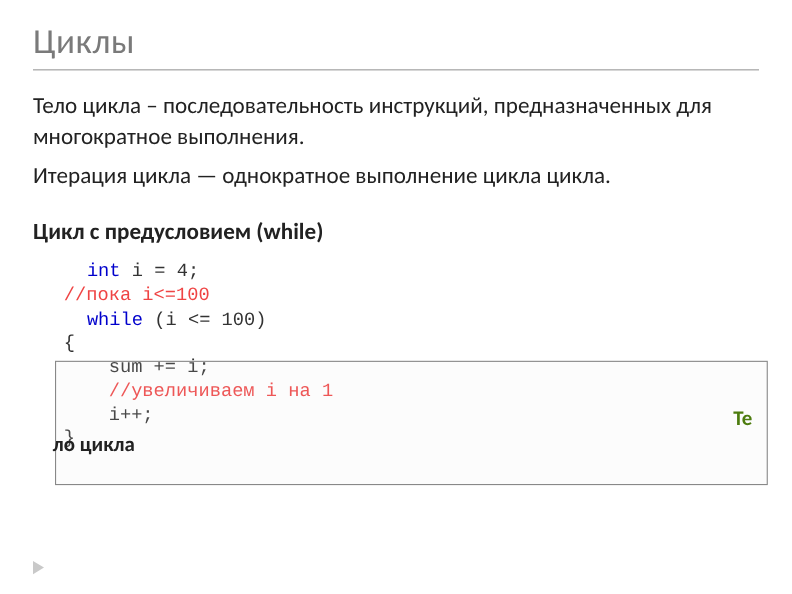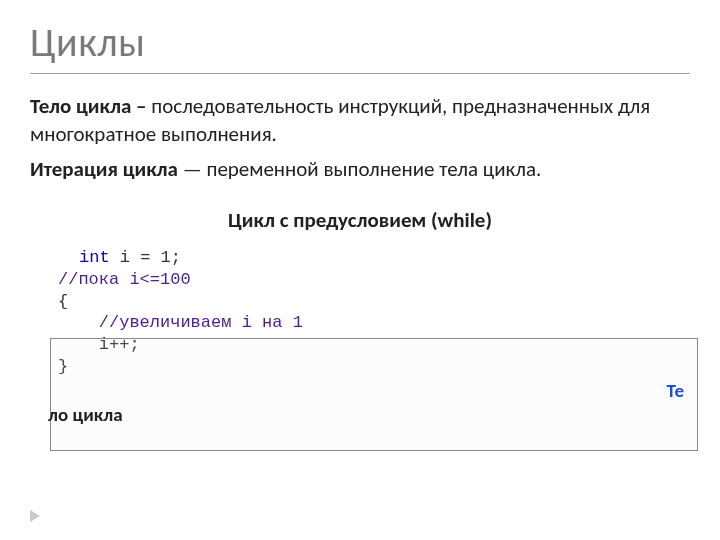--- a/index.html
+++ b/index.html
@@ -6,74 +6,74 @@
   body {
     width: 720px;
     height: 540px;
     background: #ffffff;
     font-family: Calibri, "Segoe UI", Arial, sans-serif;
     padding: 18px 30px 20px 30px;
     position: relative;
     color: #333;
   }
   .title {
-    font-size: 40px;
+    font-size: 32px;
     color: #7a7a7a;
     font-weight: 400;
     margin-bottom: 6px;
     letter-spacing: 0.5px;
   }
   .divider {
     border: none;
     border-top: 1px solid #999;
     margin-bottom: 18px;
   }
   .body-text {
     font-size: 21px;
     line-height: 1.35;
     color: #222;
     margin-bottom: 6px;
   }
-  .bold { font-weight: 700; }
+  .bold { font-weight: 400; }
   .subtitle {
-    text-align: center;
+    text-align: left;
     font-size: 21px;
     font-weight: 700;
     color: #222;
     margin: 24px 0 14px 0;
   }
   .code-area {
     position: relative;
     margin-left: 28px;
     margin-right: 6px;
     font-family: "Courier New", monospace;
     font-size: 17px;
     line-height: 1.28;
   }
   .code-line { white-space: pre; position: relative; }
   .kw { color: #0000cc; margin-left: 21px; }
-  .cm { color: #4c1d95; }
+  .cm { color: #ef4444; }
   .overlay-box {
     position: absolute;
     left: -8px;
     right: -14px;
     top: 91px;
     height: 113px;
     border: 1px solid #888;
     background: rgba(230,230,230,0.12);
     pointer-events: none;
   }
   .overlay-label-right {
     position: absolute;
     right: 0px;
     top: 132px;
     font-family: Calibri, Arial, sans-serif;
     font-size: 19px;
     font-weight: 700;
-    color: #1d4ed8;
+    color: #4d7c0f;
   }
   .overlay-label-left {
     position: absolute;
     left: -10px;
     top: 156px;
     font-family: Calibri, Arial, sans-serif;
     font-size: 19px;
     font-weight: 700;
     color: #222;
     background: transparent;
@@ -92,29 +92,31 @@
 <body>
 
 <h1 class="title">Циклы</h1>
 <hr class="divider">
 
 <p class="body-text">
   <span class="bold">Тело цикла – </span><span>последовательность инструкций, предназначенных для многократное выполнения.</span>
 </p>
 
 <p class="body-text">
-  <span class="bold">Итерация цикла </span><span>— переменной выполнение тела цикла.</span>
+  <span class="bold">Итерация цикла </span><span>— однократное выполнение цикла цикла.</span>
 </p>
 
 <h2 class="subtitle">Цикл с предусловием (while)</h2>
 
 <div class="code-area">
-  <div class="code-line"><span class="kw">int</span><span> i = 1;</span></div>
+  <div class="code-line"><span class="kw">int</span><span> i = 4;</span></div>
   <div class="code-line cm">//пока i&lt;=100</div>
+  <div class="code-line"><span class="kw">while</span><span> (i &lt;= 100)</span></div>
   <div class="code-line">{</div>
+  <div class="code-line">    sum += i;</div>
   <div class="code-line cm">    //увеличиваем i на 1</div>
   <div class="code-line">    i++;</div>
   <div class="code-line">}</div>
 
   <div class="overlay-box"></div>
   <div class="overlay-label-right">Те</div>
   <div class="overlay-label-left">ло цикла</div>
 </div>
 
 <div class="footer-arrow"></div>

